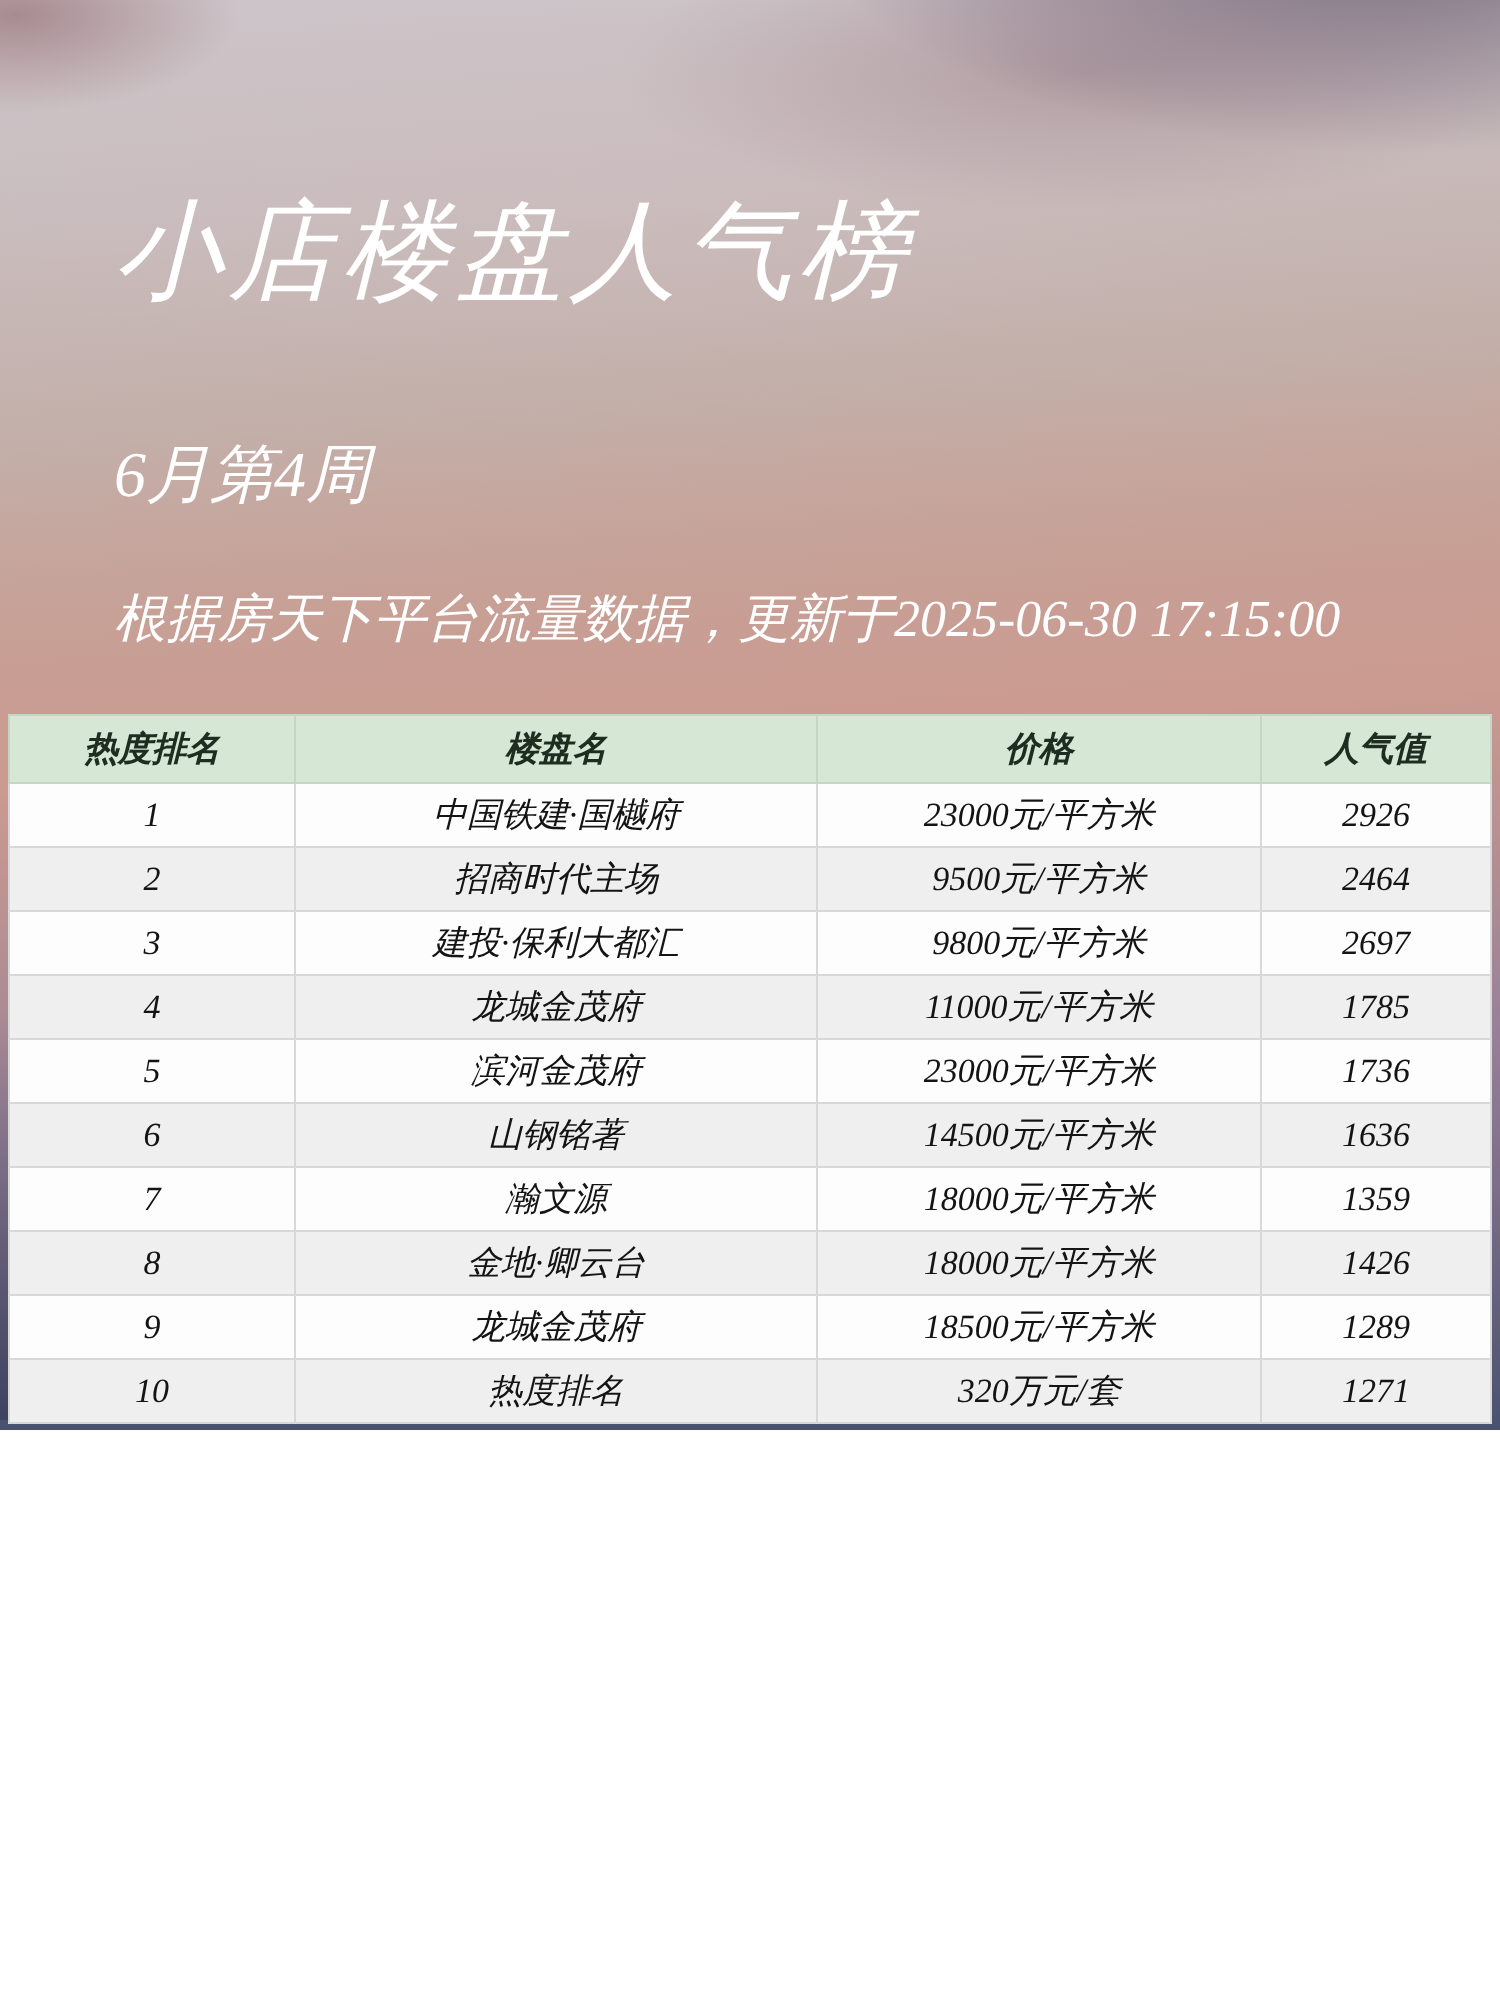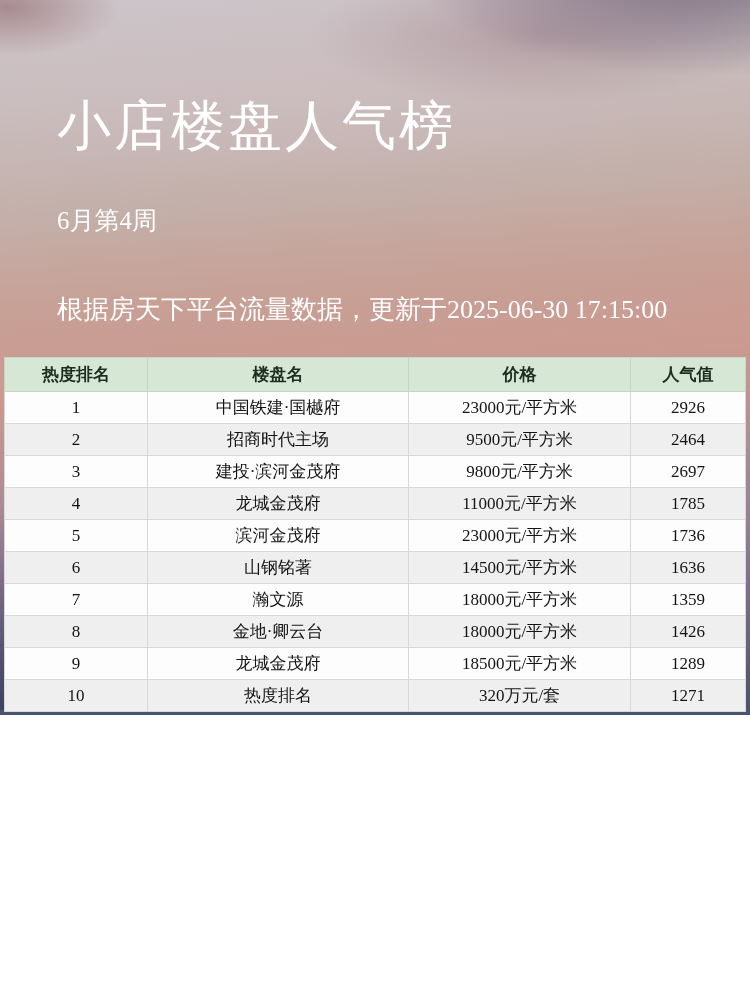--- a/index.html
+++ b/index.html
@@ -9,20 +9,21 @@
     height: 1000px;
     background: #ffffff;
     font-family: "Liberation Serif", "DejaVu Serif", serif;
   }
   .canvas {
     position: relative;
     width: 750px;
     height: 1000px;
     overflow: hidden;
     background: #ffffff;
+    font-style: italic;
   }
   
   .hero {
     position: absolute;
     left: 0; top: 0;
     width: 750px;
     height: 710px;
     border-bottom: 5px solid #49526f;
     background:
       radial-gradient(ellipse 430px 170px at 94% -6%, rgba(90,76,99,0.80), rgba(90,76,99,0) 70%),
@@ -45,22 +46,22 @@
     position: absolute;
     left: 57px; top: 90px;
     font-size: 54px;
     letter-spacing: 3px;
     color: #ffffff;
     font-weight: 400;
     white-space: nowrap;
   }
   .subtitle {
     position: absolute;
-    left: 57px; top: 204px;
-    font-size: 25px;
+    left: 57px; top: 216px;
+    font-size: 32px;
     color: #ffffff;
     font-weight: 400;
     white-space: nowrap;
   }
   .note {
     position: absolute;
     left: 57px; top: 292px;
     font-size: 26px;
     color: #ffffff;
     font-weight: 400;
@@ -130,21 +131,21 @@
           <td>2926</td>
         </tr>
         <tr>
           <td>2</td>
           <td>招商时代主场</td>
           <td>9500元/平方米</td>
           <td>2464</td>
         </tr>
         <tr>
           <td>3</td>
-          <td>建投·滨河金茂府</td>
+          <td>建投·保利大都汇</td>
           <td>9800元/平方米</td>
           <td>2697</td>
         </tr>
         <tr>
           <td>4</td>
           <td>龙城金茂府</td>
           <td>11000元/平方米</td>
           <td>1785</td>
         </tr>
         <tr>

